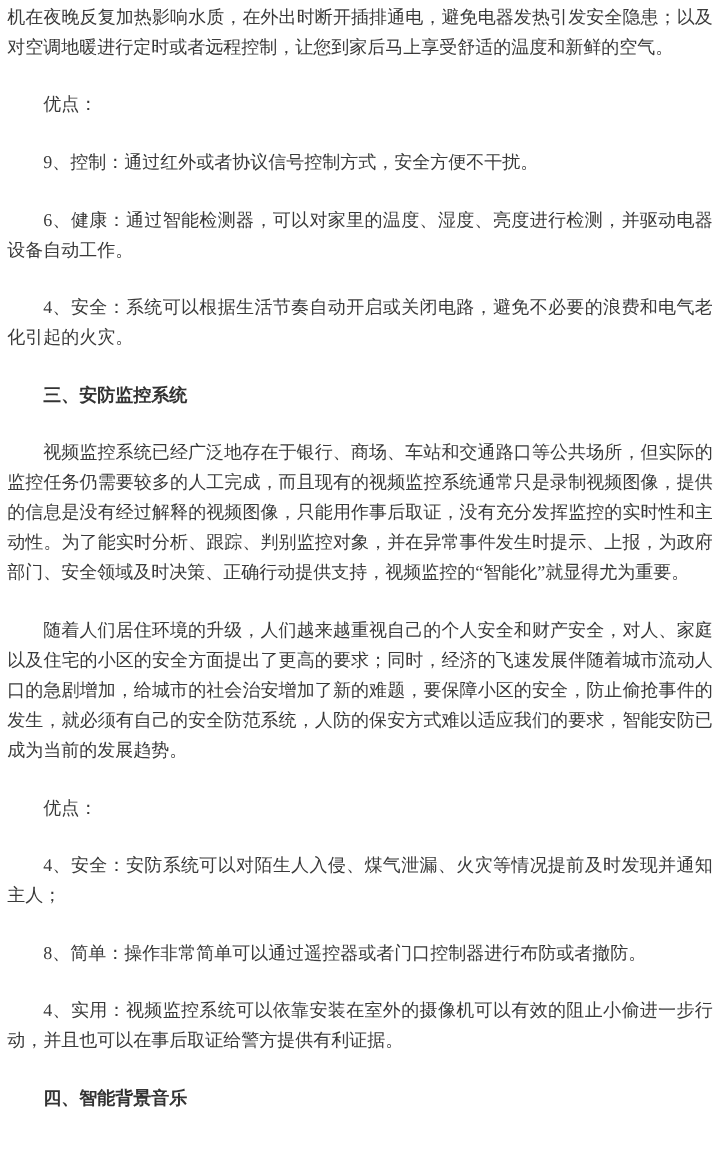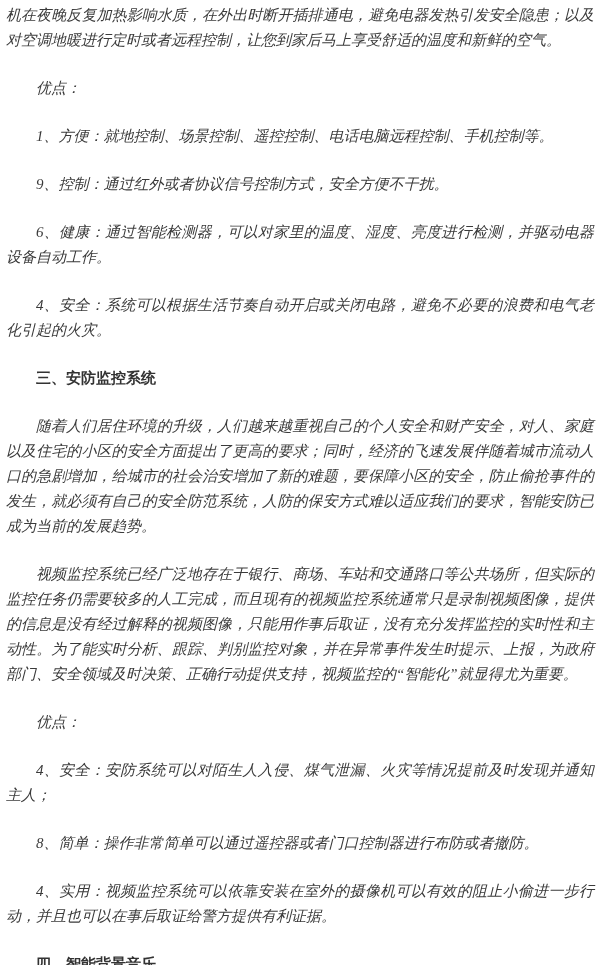--- a/index.html
+++ b/index.html
@@ -18,46 +18,45 @@
     padding: 3px 6px 0 6px;
     font-family: "Liberation Serif", "DejaVu Serif", serif;
     font-size: 15px;
     line-height: 25px;
     color: #3a3a3a;
     text-align: justify;
   }
   .doc p {
     margin: 0 0 23px 0;
     text-indent: 2em;
-    font-style: italic;
   }
   .doc p.no-indent {
     text-indent: 0;
   }
   .doc h3 {
     margin: 0 0 23px 0;
     text-indent: 2em;
     font-size: 15px;
     line-height: 25px;
     font-weight: bold;
     color: #333333;
     text-align: left;
+    font-family: Liberation Mono, monospace;
   }
 </style>
 </head>
 <body>
 
 <div class="doc">
   <p class="no-indent">机在夜晚反复加热影响水质，在外出时断开插排通电，避免电器发热引发安全隐患；以及对空调地暖进行定时或者远程控制，让您到家后马上享受舒适的温度和新鲜的空气。</p>
   <p>优点：</p>
-  <p>1、方便：就地控制、场景控制、遥控控制、电话电脑远程控制、手机控制等。</p>
   <p>9、控制：通过红外或者协议信号控制方式，安全方便不干扰。</p>
   <p>6、健康：通过智能检测器，可以对家里的温度、湿度、亮度进行检测，并驱动电器设备自动工作。</p>
   <p>4、安全：系统可以根据生活节奏自动开启或关闭电路，避免不必要的浪费和电气老化引起的火灾。</p>
   <h3>三、安防监控系统</h3>
+  <p>视频监控系统已经广泛地存在于银行、商场、车站和交通路口等公共场所，但实际的监控任务仍需要较多的人工完成，而且现有的视频监控系统通常只是录制视频图像，提供的信息是没有经过解释的视频图像，只能用作事后取证，没有充分发挥监控的实时性和主动性。为了能实时分析、跟踪、判别监控对象，并在异常事件发生时提示、上报，为政府部门、安全领域及时决策、正确行动提供支持，视频监控的“智能化”就显得尤为重要。</p>
   <p>随着人们居住环境的升级，人们越来越重视自己的个人安全和财产安全，对人、家庭以及住宅的小区的安全方面提出了更高的要求；同时，经济的飞速发展伴随着城市流动人口的急剧增加，给城市的社会治安增加了新的难题，要保障小区的安全，防止偷抢事件的发生，就必须有自己的安全防范系统，人防的保安方式难以适应我们的要求，智能安防已成为当前的发展趋势。</p>
-  <p>视频监控系统已经广泛地存在于银行、商场、车站和交通路口等公共场所，但实际的监控任务仍需要较多的人工完成，而且现有的视频监控系统通常只是录制视频图像，提供的信息是没有经过解释的视频图像，只能用作事后取证，没有充分发挥监控的实时性和主动性。为了能实时分析、跟踪、判别监控对象，并在异常事件发生时提示、上报，为政府部门、安全领域及时决策、正确行动提供支持，视频监控的“智能化”就显得尤为重要。</p>
   <p>优点：</p>
   <p>4、安全：安防系统可以对陌生人入侵、煤气泄漏、火灾等情况提前及时发现并通知主人；</p>
   <p>8、简单：操作非常简单可以通过遥控器或者门口控制器进行布防或者撤防。</p>
   <p>4、实用：视频监控系统可以依靠安装在室外的摄像机可以有效的阻止小偷进一步行动，并且也可以在事后取证给警方提供有利证据。</p>
   <h3>四、智能背景音乐</h3>
 </div>
 
 </body></html>

